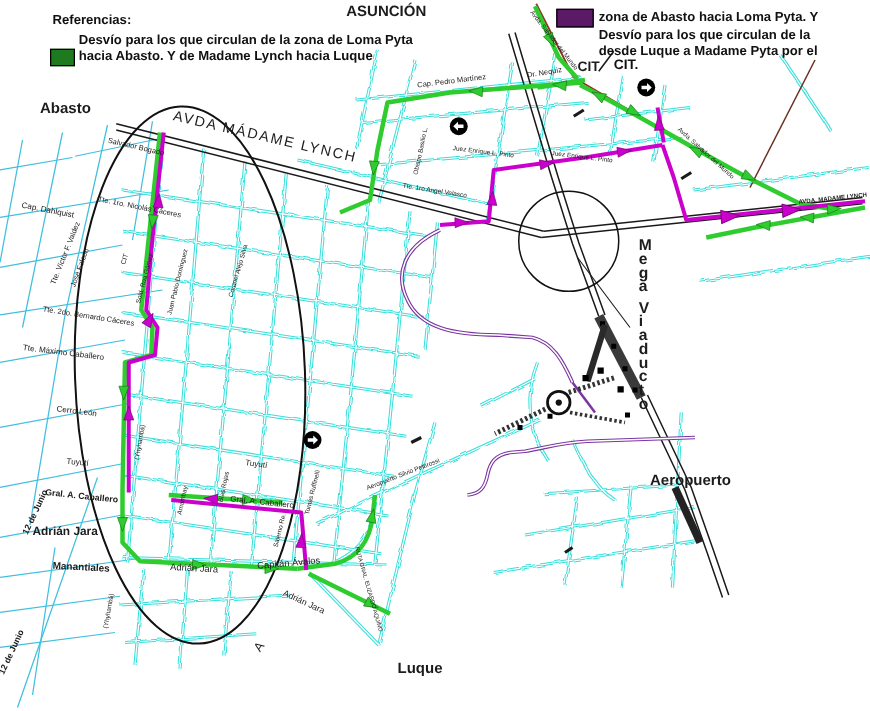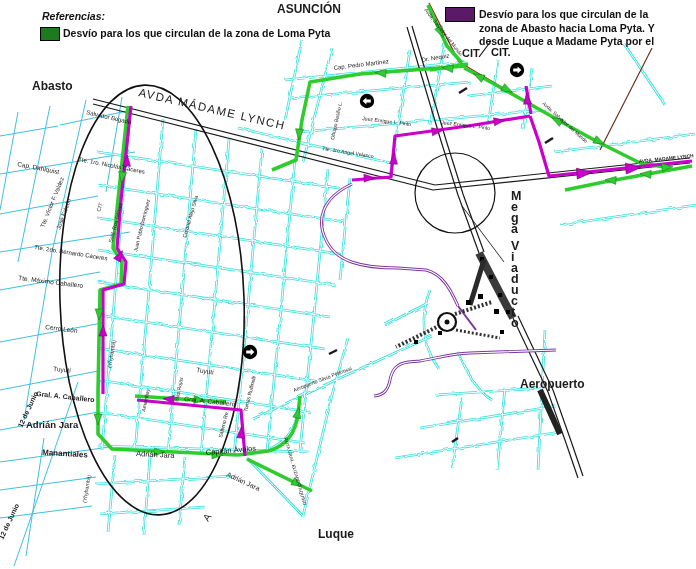--- a/index.html
+++ b/index.html
@@ -2,21 +2,21 @@
 <html style="--legend_green: #1E7A1E; --legend_purple: #5B1A66; --route_green: #2ECC2E; --route_magenta: #CC00CC; --street_cyan: #35DFDA; --street_cyan_light: #3FBFDF; --ramp_purple: #7B35A0; --road_black: #1a1a1a; --road_brown: #8B3522;"><head>
 <meta charset="utf-8">
 <style>
   html,body{margin:0;padding:0;background:#fff;}
   #stage{position:relative;width:696px;height:569px;background:#fff;overflow:hidden;
          font-family:"Liberation Sans",sans-serif;}
   #map-svg{position:absolute;left:0;top:0;}
   #map-svg text{font-family:"Liberation Sans",sans-serif;}
   .legend{position:absolute;color:#111;font-weight:bold;font-size:10.5px;line-height:13.5px;}
   .legend-left{left:28px;top:10px;}
-  .leg-title{margin-left:14px;font-size:10.5px;font-style:italic;}
+  .leg-title{margin-left:14px;font-size:10.5px;}
   .leg-row{display:flex;align-items:flex-end;margin-top:2px;margin-left:12px;}
   .swatch{display:inline-block;width:18px;height:12px;border:1px solid #000;margin-right:3px;margin-top:1px;}
   .swatch.green{background:var(--legend_green,#1E7A1E);}
   .legend-right-swatch{position:absolute;left:445px;top:7px;width:28px;height:13px;border:1px solid #000;background:var(--legend_purple,#5B1A66);}
   .legend-right{left:479px;top:8px;width:200px;}
   .legend-cit{left:491px;top:46px;font-size:11px;}
 </style>
 </head>
 <body>
 
@@ -331,25 +331,26 @@
         <text x="208" y="522" transform="rotate(-55 208 522)" font-size="10" fill="#1c1c1c">A</text>
       </g>
 </svg>
 
   <div class="legend legend-left">
     <div class="leg-title">Referencias:</div>
     <div class="leg-row">
       <span class="swatch green"></span>
       <div class="leg-lines">
         <div>Desvío para los que circulan de la zona de Loma Pyta</div>
+        <div>hacia Abasto. Y de Madame Lynch hacia Luque</div>
       </div>
     </div>
   </div>
 
   <span class="legend-right-swatch"></span>
   <div class="legend legend-right">
+    <div>zona de Abasto hacia Loma Pyta. Y</div>
     <div>Desvío para los que circulan de la</div>
-    <div>zona de Abasto hacia Loma Pyta. Y</div>
     <div>desde Luque a Madame Pyta por el</div>
   </div>
   <div class="legend legend-cit">CIT.</div>
 
 </div>
 
 </body></html>

